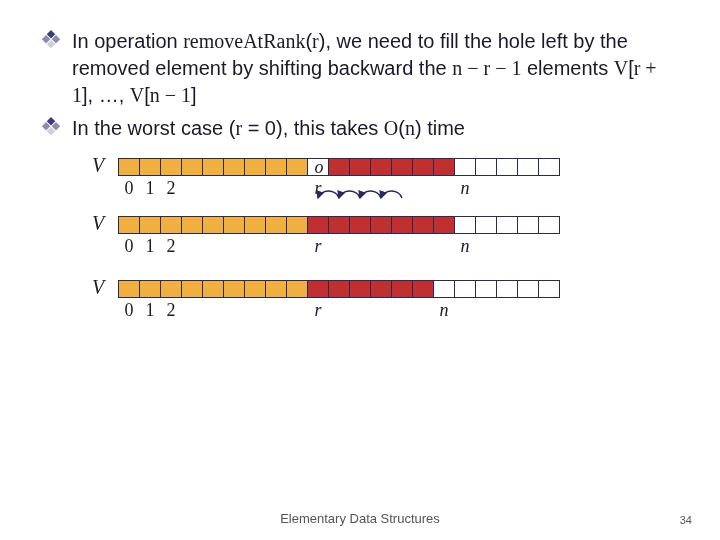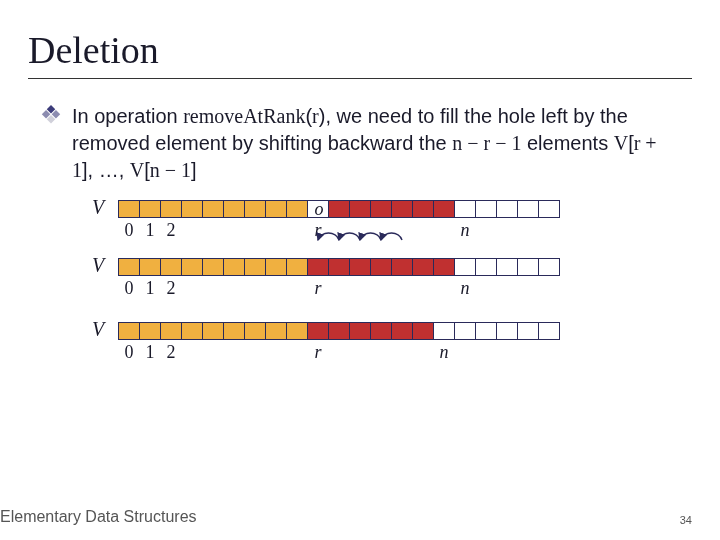--- a/index.html
+++ b/index.html
@@ -110,49 +110,57 @@
     top: 20px;
     width: 500px;
     height: 30px;
     overflow: visible;
   }
   .footer {
     position: absolute;
     bottom: 14px;
     left: 0;
     width: 720px;
-    text-align: left;
+    text-align: center;
     font-family: Verdana, Arial, sans-serif;
-    font-size: 16px;
+    font-size: 13px;
     color: #555;
   }
   .pagenum {
     position: absolute;
     bottom: 14px;
     right: 28px;
     font-family: Verdana, Arial, sans-serif;
     font-size: 11px;
     color: #555;
   }
 </style>
 </head>
 <body>
 
 <div class="slide">
-  <div class="title">Deletion</div>
 
   <div class="bullets">
     <div class="bullet">
       <span class="bullet-icon">
         <span class="sq s1"></span>
           <span class="sq s2"></span>
           <span class="sq s3"></span>
           <span class="sq s4"></span>
       </span>
       <span>In operation </span><span class="italic">removeAtRank</span><span>(</span><span class="italic">r</span><span>)</span><span>, we need to fill the hole left by the removed element by shifting backward the </span><span class="italic">n − r − 1</span><span> elements </span><span class="italic">V</span><span>[</span><span class="italic">r + 1</span><span>], …, </span><span class="italic">V</span><span>[</span><span class="italic">n − 1</span><span>]</span>
+    </div>
+    <div class="bullet">
+      <span class="bullet-icon">
+        <span class="sq s1"></span>
+          <span class="sq s2"></span>
+          <span class="sq s3"></span>
+          <span class="sq s4"></span>
+      </span>
+      <span>In the worst case (</span><span class="italic">r</span><span> = 0</span><span>), this takes </span><span class="italic">O</span><span>(</span><span class="italic">n</span><span>)</span><span> time</span>
     </div>
   </div>
 
   <div class="diagram-area">
 
     <div class="row">
       <span class="vlabel">V</span>
       <div class="array">
         <div class="cell fill-orange"></div>
         <div class="cell fill-orange"></div>

